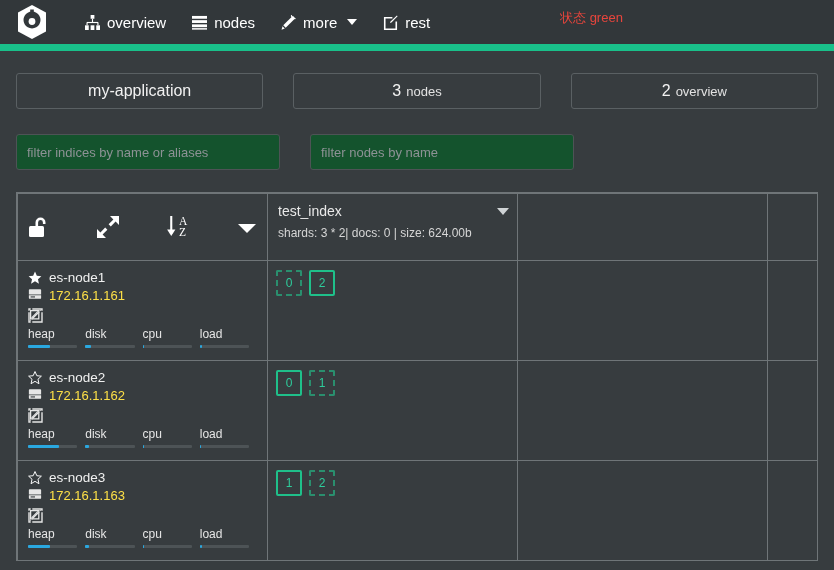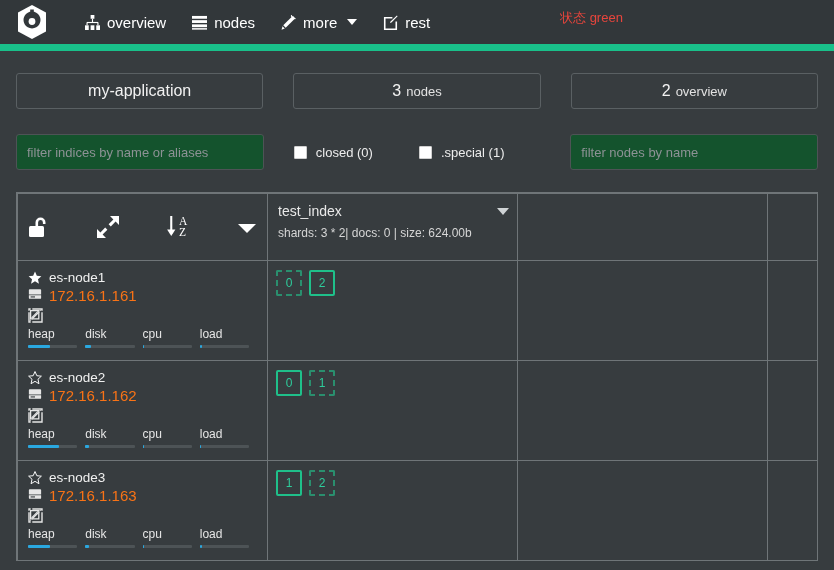--- a/index.html
+++ b/index.html
@@ -166,21 +166,21 @@
     border-left: 6px solid transparent;
     border-right: 6px solid transparent;
     border-top: 7px solid #cfd3d5;
     cursor: pointer;
   }
 
   
   .node-cell { padding: 8px 10px 0 10px; height: 100px; position: relative; margin-left: 48px; }
   .node-line { display: flex; align-items: center; gap: 7px; line-height: 18px; }
   .node-name { font-size: 13.5px; color: #f0f0f0; }
-  .node-ip { font-size: 15px; color: #f97316; }
+  .node-ip { font-size: 13px; color: #fde047; }
   .star { width: 14px; height: 14px; display: inline-block; }
   .star svg { width: 14px; height: 14px; }
   .hdd svg { width: 14px; height: 12px; fill: #e6e6e6; }
   .brokenimg { margin-top: 3px; width: 15px; height: 15px; display: block; }
 
   .metrics {
     position: absolute;
     left: 10px; right: 10px; bottom: 12px;
     display: flex;
   }
@@ -303,30 +303,20 @@
     </div>
     <div class="stat-box indices">
       <span class="stat-big">2</span>
       <span class="stat-small">overview</span>
     </div>
   </div>
 
   <div class="filter-row">
     <input class="text-input" type="text" placeholder="filter indices by name or aliases" style="">
 
-    <div class="cbgroup">
-      <label class="cbitem">
-        <span class="cbox"></span>
-        <span class="cblabel">closed (0)</span>
-      </label>
-      <label class="cbitem">
-        <span class="cbox"></span>
-        <span class="cblabel">.special (1)</span>
-      </label>
-    </div>
 
     <input class="text-input" type="text" placeholder="filter nodes by name" style="">
   </div>
 </div>
 
 <div class="grid-wrap">
   <table class="grid">
     <colgroup>
       <col class="c-node">
         <col class="c-idx">

